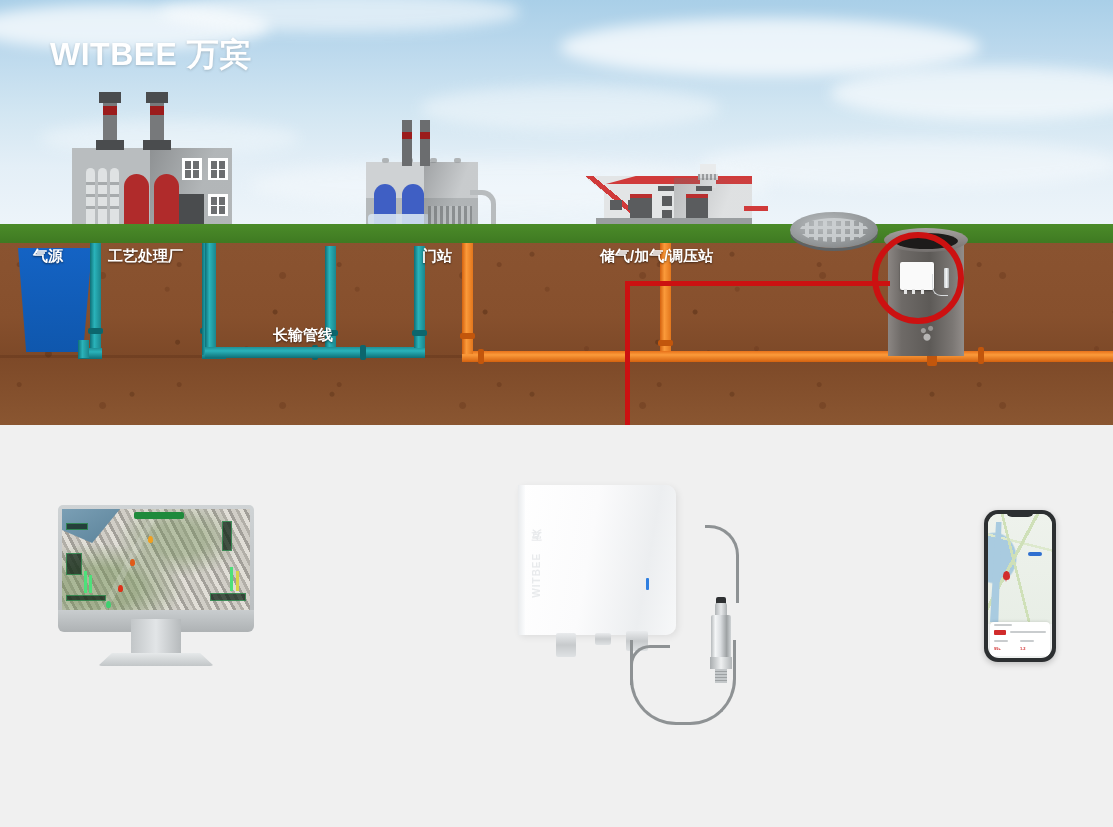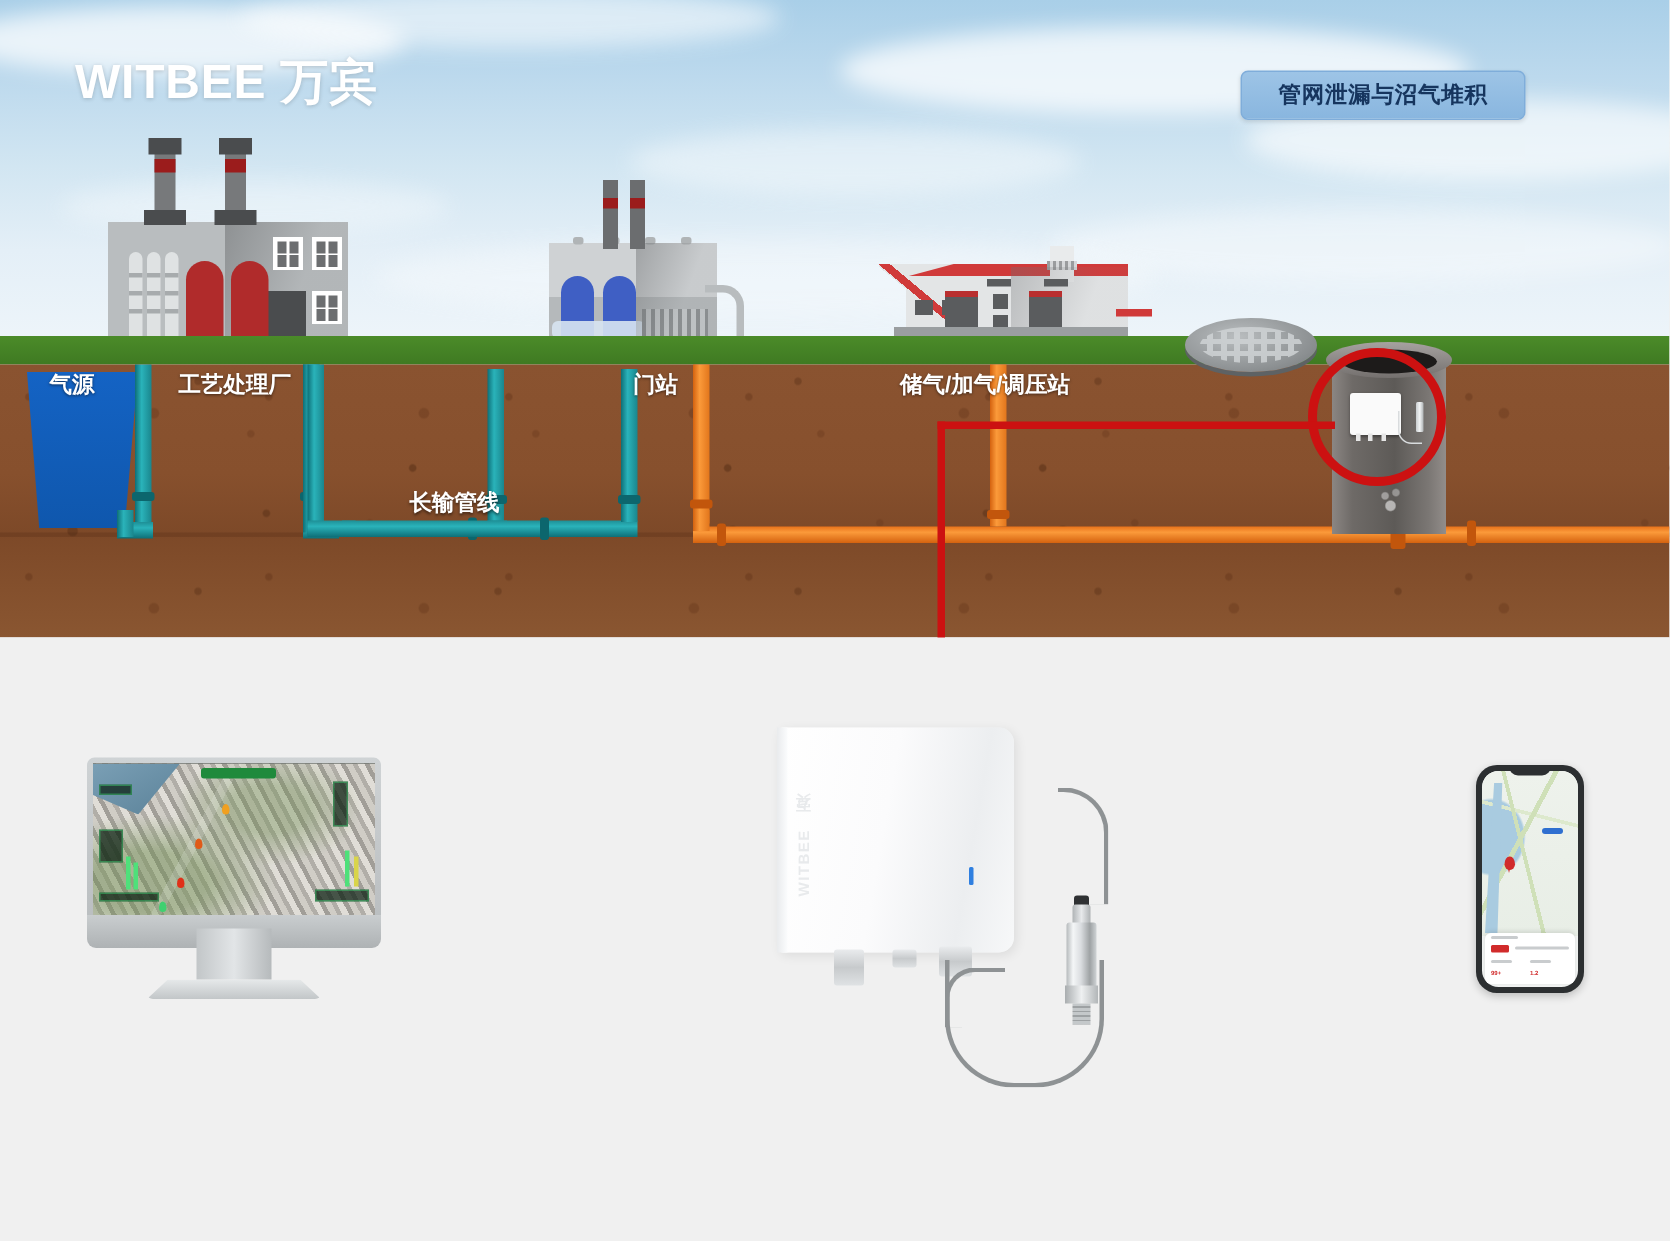--- a/index.html
+++ b/index.html
@@ -268,21 +268,20 @@
     <div class="cloud c2"></div>
     <div class="cloud c3"></div>
     <div class="cloud c4"></div>
     <div class="cloud c5"></div>
     <div class="cloud c6"></div>
     <div class="cloud c7"></div>
     <div class="cloud c8"></div>
   </div>
 
   <div class="logo">WITBEE 万宾</div>
-  <div class="badge">管网泄漏与沼气堆积</div>
 
   <div class="fac1">
     <div class="body"></div>
       <div class="shade"></div>
       <div class="dark"></div>
     <div class="tankw a">
         <i style="top:14px"></i>
         <i style="top:26px"></i>
         <i style="top:38px"></i>
       </div>
@@ -428,21 +427,21 @@
         <i style="left:12px"></i>
         <i style="left:21px"></i>
     </div>
     <div class="wire"></div>
     <div class="sens"></div>
     <div class="gas"></div>
   </div>
   <div class="redring"></div>
 
   <div class="soil-label" style="left:33px;  top:247px;">气源</div>
-  <div class="soil-label" style="left:119px; top:247px;">工艺处理厂</div>
+  <div class="soil-label" style="left:108px; top:247px;">工艺处理厂</div>
   <div class="soil-label" style="left:273px; top:326px;">长输管线</div>
   <div class="soil-label" style="left:422px; top:247px;">门站</div>
   <div class="soil-label" style="left:600px; top:247px;">储气/加气/调压站</div>
 
   <div class="redline-h"></div>
 </div>
 
 <div class="redline-v"></div>
 
 <div id="bottom">

